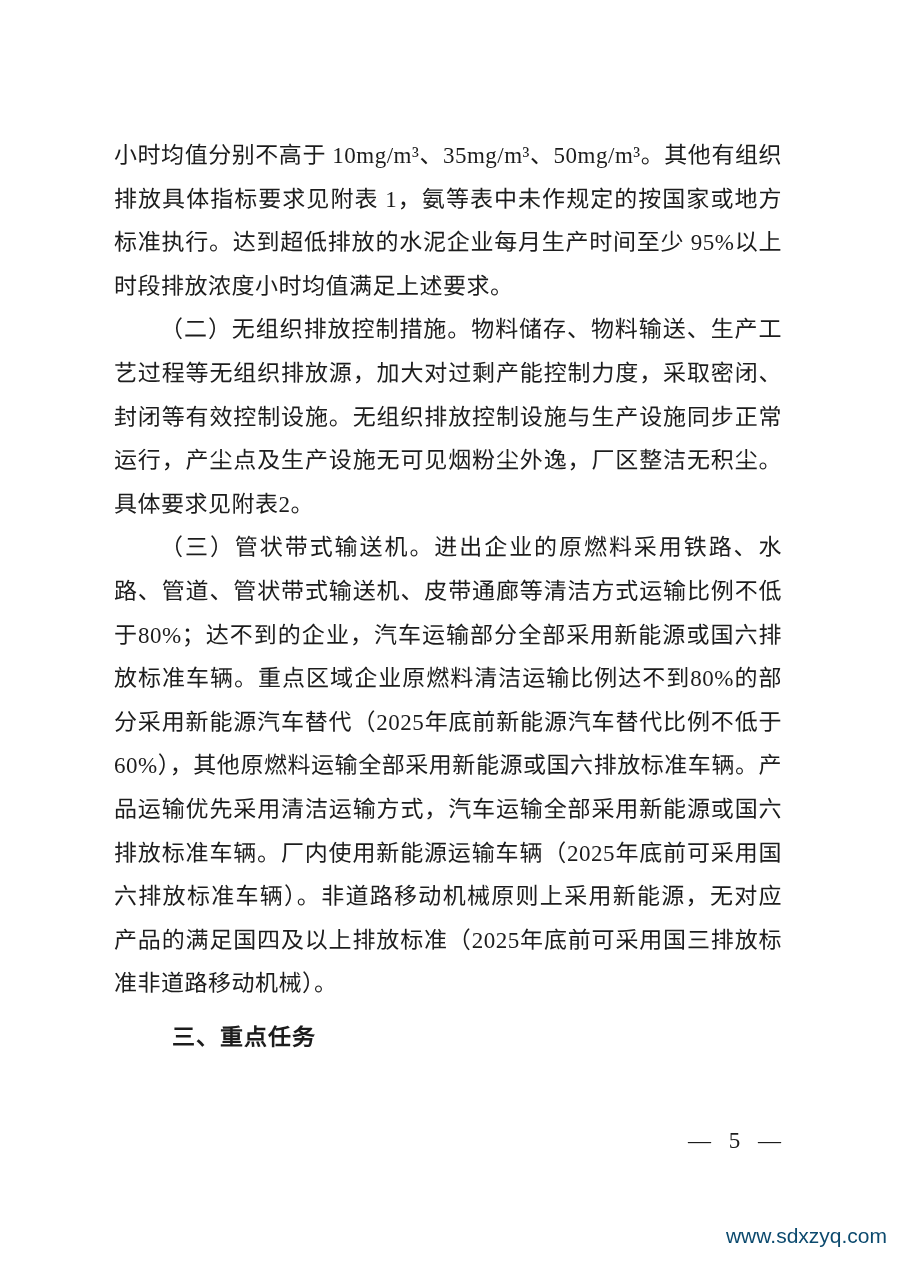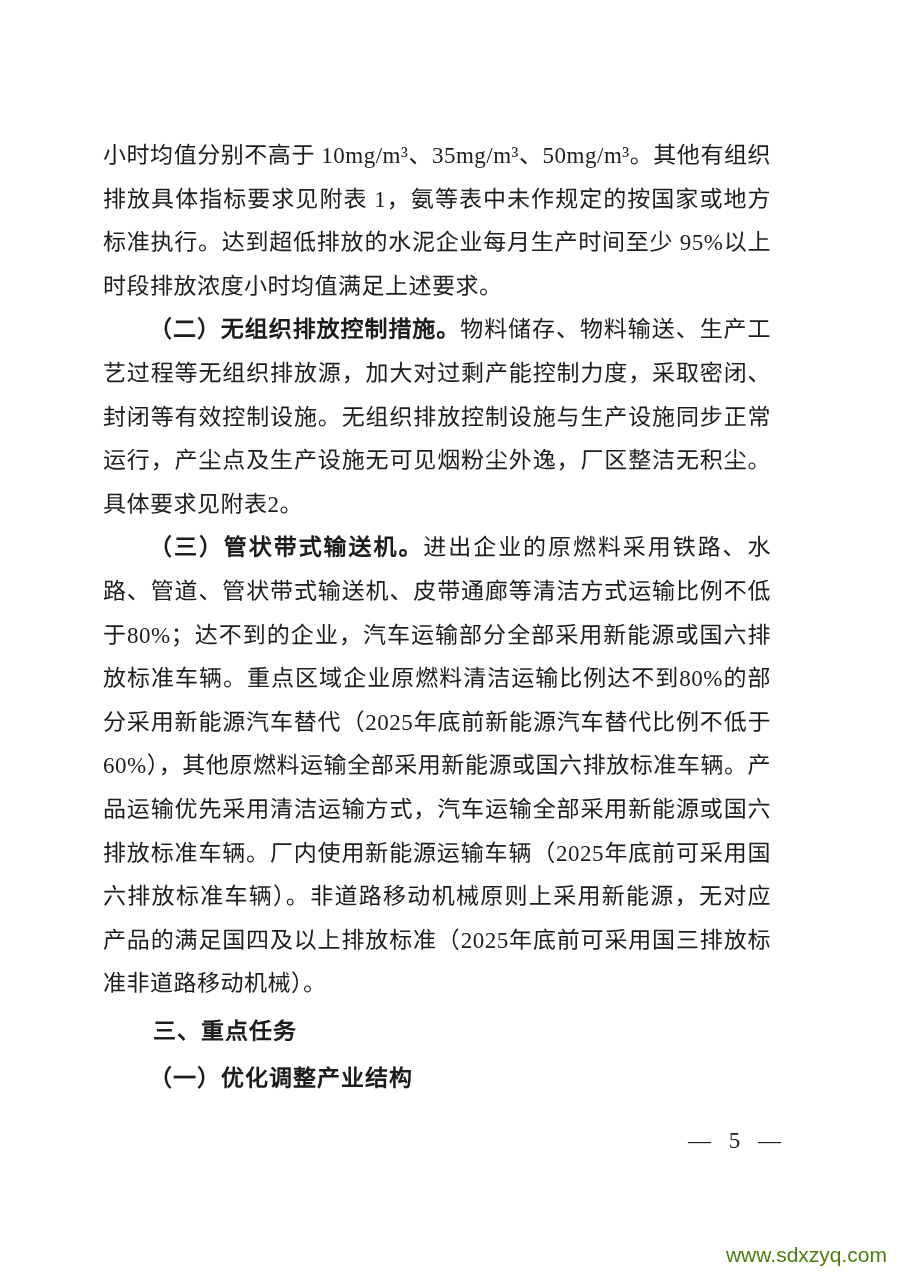--- a/index.html
+++ b/index.html
@@ -11,48 +11,48 @@
     position: relative;
     width: 900px;
     height: 1272px;
     background: #ffffff;
     overflow: hidden;
     color: #1c1c1c;
     font-family: "Liberation Serif", "DejaVu Serif", serif;
   }
   .content {
     position: absolute;
-    left: 103px;
+    left: 114px;
     top: 134px;
     width: 668px;
     font-size: 23px;
     line-height: 43.6px;
     text-align: justify;
     text-justify: inter-ideograph;
     letter-spacing: 0.5px;
   }
   .para {
     margin: 0;
     padding: 0;
     text-indent: 2em;
   }
   .para.no-indent {
     text-indent: 0;
   }
   .lead-bold {
-    font-weight: bold;
+    font-weight: normal;
   }
   .section-heading {
-    margin: 4px;
+    margin: 12px;
     padding: 0;
     font-size: 23px;
     line-height: 43.6px;
     font-weight: bold;
     text-indent: 2em;
-    font-family: Liberation Serif, serif;
+    font-family: Liberation Mono, monospace;
     letter-spacing: 1px;
   }
   .sub-heading {
     margin: 0;
     padding: 0;
     font-size: 23px;
     line-height: 43.6px;
     font-weight: bold;
     text-indent: 2em;
     font-family: "Liberation Serif", "DejaVu Serif", serif;
@@ -66,41 +66,39 @@
     letter-spacing: 6px;
     color: #1c1c1c;
     font-family: "Liberation Serif", "DejaVu Serif", serif;
     white-space: pre;
   }
   .watermark {
     position: absolute;
     top: 1224px;
     right: 13px;
     font-size: 21px;
-    color: #4d7c0f;
+    color: #0c4a6e;
     font-family: "Liberation Sans", "DejaVu Sans", sans-serif;
-    margin-top: 19px;
   }
 </style>
 </head>
 <body>
 
 <div class="page">
 
   <main class="content">
 
     <p class="para no-indent"><span>小时均值分别不高于 10mg/m³、35mg/m³、50mg/m³。其他有组织排放具体指标要求见附表 1，氨等表中未作规定的按国家或地方标准执行。达到超低排放的水泥企业每月生产时间至少 95%以上时段排放浓度小时均值满足上述要求。</span></p>
 
     <p class="para"><span class="lead-bold">（二）无组织排放控制措施。</span><span>物料储存、物料输送、生产工艺过程等无组织排放源，加大对过剩产能控制力度，采取密闭、封闭等有效控制设施。无组织排放控制设施与生产设施同步正常运行，产尘点及生产设施无可见烟粉尘外逸，厂区整洁无积尘。具体要求见附表2。</span></p>
 
     <p class="para"><span class="lead-bold">（三）管状带式输送机。</span><span>进出企业的原燃料采用铁路、水路、管道、管状带式输送机、皮带通廊等清洁方式运输比例不低于80%；达不到的企业，汽车运输部分全部采用新能源或国六排放标准车辆。重点区域企业原燃料清洁运输比例达不到80%的部分采用新能源汽车替代（2025年底前新能源汽车替代比例不低于60%），其他原燃料运输全部采用新能源或国六排放标准车辆。产品运输优先采用清洁运输方式，汽车运输全部采用新能源或国六排放标准车辆。厂内使用新能源运输车辆（2025年底前可采用国六排放标准车辆）。非道路移动机械原则上采用新能源，无对应产品的满足国四及以上排放标准（2025年底前可采用国三排放标准非道路移动机械）。</span></p>
 
     <h2 class="section-heading">三、重点任务</h2>
 
-    <h3 class="sub-heading">（一）优化调整产业结构</h3>
 
 
   </main>
 
   <div class="page-number">— 5 —</div>
 
   <div class="watermark">www.sdxzyq.com</div>
 
 </div>
 

